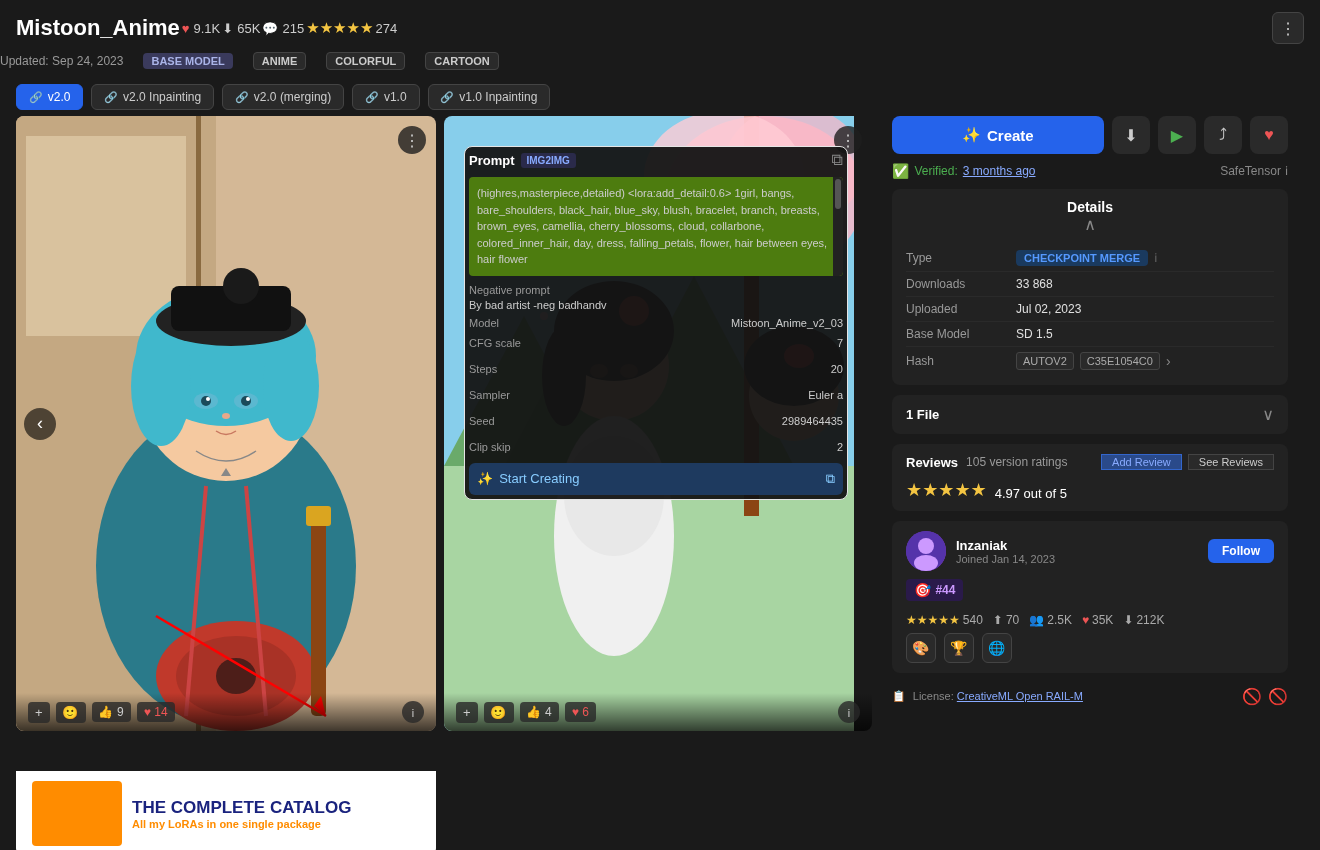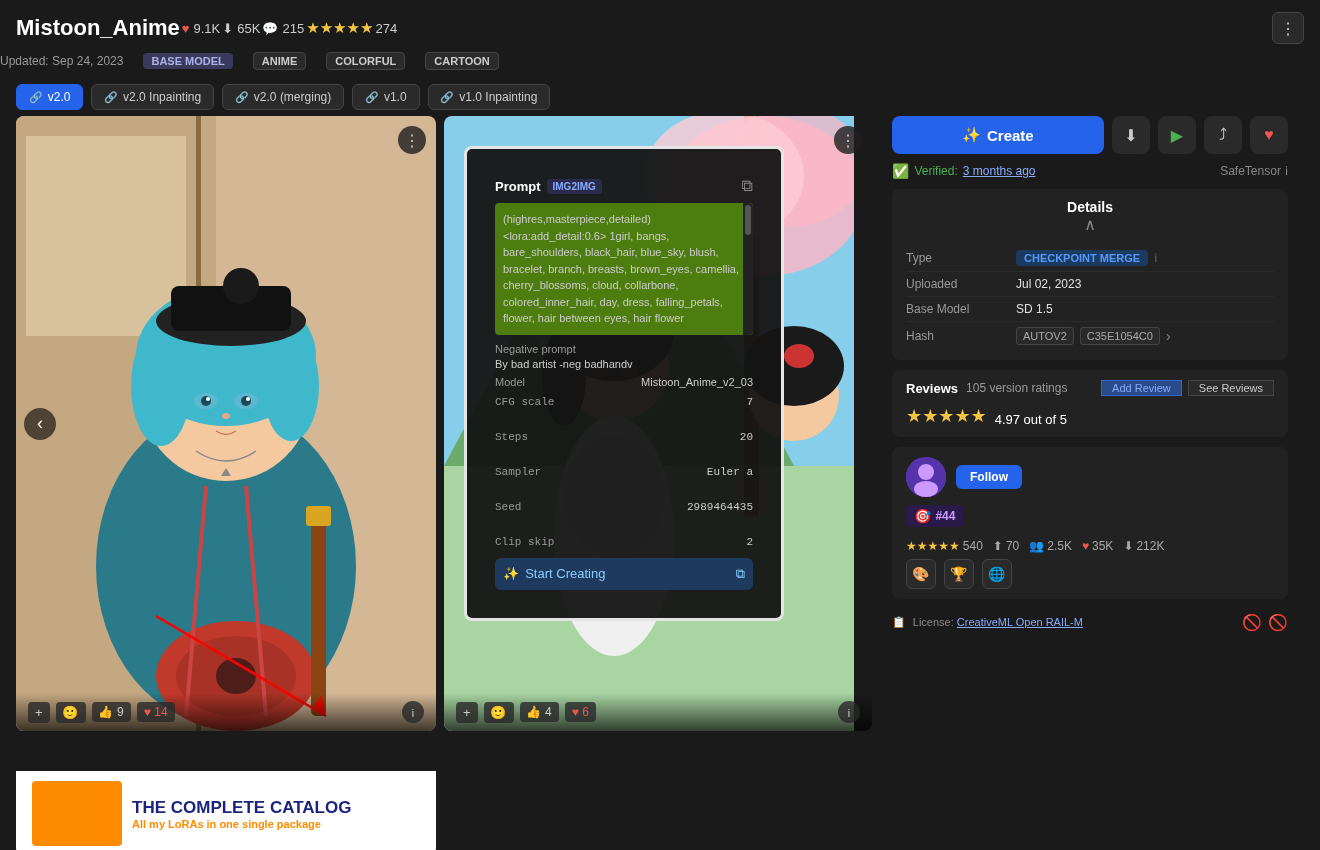--- a/index.html
+++ b/index.html
@@ -27,32 +27,32 @@
     
     .main-content { display: flex; gap: 0; height: calc(850px - 110px); }
 
     
     .image-area { width: 880px; display: flex; padding: 0 8px 0 16px; gap: 8px; position: relative; }
     .img-nav { position: absolute; top: 50%; transform: translateY(-50%); background: rgba(0,0,0,0.6); border: none; color: #fff; width: 32px; height: 32px; border-radius: 50%; cursor: pointer; font-size: 16px; display: flex; align-items: center; justify-content: center; z-index: 10; }
     .img-nav.left { left: 8px; }
     .img-more-btn { position: absolute; top: 10px; right: 10px; background: rgba(30,30,30,0.8); border: none; color: #ccc; width: 28px; height: 28px; border-radius: 50%; cursor: pointer; font-size: 16px; }
 
     
-    .prompt-overlay { position: absolute; top: 40px; left: 60px; width: 320px; background: rgba(20,20,20,0.95); border-radius: 8px; padding: 28px; z-index: 30; border: 3px solid #e5e5e5; }
+    .prompt-overlay { position: absolute; top: 40px; left: 60px; width: 384px; background: rgba(20,20,20,0.95); border-radius: 8px; padding: 4px; z-index: 30; border: 1px solid #e5e5e5; }
     .prompt-header { display: flex; align-items: center; justify-content: space-between; margin-bottom: 8px; }
     .prompt-title { font-weight: 600; font-size: 13px; color: #fff; }
     .prompt-badge { background: #2a2a4a; color: #88aaff; font-size: 10px; padding: 2px 6px; border-radius: 3px; font-weight: 600; margin-left: 6px; }
     .prompt-copy { background: none; border: none; color: #888; cursor: pointer; font-size: 16px; }
     .prompt-text-box { background: #4d7c0f; border-radius: 4px; padding: 8px; font-size: 11px; color: #ccc; max-height: 140px; overflow: hidden; line-height: 1.5; position: relative; }
     .prompt-scroll { position: absolute; right: 0; top: 0; bottom: 0; width: 10px; background: #222; border-radius: 0 4px 4px 0; }
     .prompt-scroll-thumb { width: 6px; height: 30px; background: #555; border-radius: 3px; margin: 2px auto; }
     .prompt-section { margin-top: 8px; }
     .prompt-label { font-size: 11px; color: #999; margin-bottom: 3px; }
     .prompt-value { font-size: 11px; color: #ccc; }
-    .prompt-grid { display: grid; grid-template-columns: 1fr 1fr; gap: 23px 16px; margin-top: 8px; font-size: 11px; font-family: Liberation Mono, monospace; }
+    .prompt-grid { display: grid; grid-template-columns: 1fr 1fr; gap: 14px 16px; margin-top: 8px; font-size: 11px; }
     .prompt-grid-label { color: #999; }
     .prompt-grid-value { color: #ccc; text-align: right; }
     .start-creating-btn { width: 100%; margin-top: 10px; background: #1e3a5f; border: none; color: #88ccff; padding: 8px; border-radius: 6px; cursor: pointer; display: flex; align-items: center; justify-content: center; gap: 6px; font-size: 13px; }
 
     
     .right-panel { width: 420px; padding: 0 12px; overflow-y: auto; }
     .create-bar { display: flex; align-items: center; gap: 8px; margin-bottom: 8px; }
     .create-btn { flex: 1; background: #2563eb; border: none; color: #fff; padding: 10px; border-radius: 8px; cursor: pointer; font-size: 15px; font-weight: 600; display: flex; align-items: center; justify-content: center; gap: 6px; }
     .icon-btn { background: #2a2a2a; border: none; color: #ccc; width: 38px; height: 38px; border-radius: 8px; cursor: pointer; display: flex; align-items: center; justify-content: center; font-size: 16px; }
     .icon-btn.heart { color: #e55; }
@@ -376,37 +376,47 @@
       <div class="details-header">
         <span class="details-title">Details</span>
         <button style="background:none;border:none;color:#888;font-size:16px;cursor:pointer;">∧</button>
       </div>
       <div class="detail-row">
         <span class="detail-label">Type</span>
         <span class="checkpoint-badge">CHECKPOINT MERGE</span>
         <span class="info-icon">ℹ</span>
       </div>
       <div class="detail-row">
+        <span class="detail-label">Downloads</span>
+        <span class="detail-value">33 868</span>
+      </div>
+      <div class="detail-row">
         <span class="detail-label">Uploaded</span>
         <span class="detail-value">Jul 02, 2023</span>
       </div>
       <div class="detail-row">
         <span class="detail-label">Base Model</span>
         <span class="detail-value">SD 1.5</span>
       </div>
       <div class="detail-row">
         <span class="detail-label">Hash</span>
         <div class="hash-row">
           <span class="hash-tag">AUTOV2</span>
           <span class="hash-tag">C35E1054C0</span>
           <button style="background:none;border:none;color:#888;cursor:pointer;font-size:14px;">›</button>
         </div>
       </div>
     </div>
 
+    <div class="file-section">
+      <div class="file-header">
+        <span class="file-title">1 File</span>
+        <button style="background:none;border:none;color:#888;font-size:16px;cursor:pointer;">∨</button>
+      </div>
+    </div>
 
     <div class="reviews-section">
       <div class="reviews-header">
         <div class="reviews-left">
           <span class="reviews-title">Reviews</span>
           <span class="ratings-count">105 version ratings</span>
         </div>
         <div class="reviews-btns">
           <button class="review-btn primary">Add Review</button>
           <button class="review-btn">See Reviews</button>
@@ -420,20 +430,24 @@
 
     <div class="user-card">
       <div class="user-header">
         <div class="user-avatar">
           <svg width="40" height="40" viewBox="0 0 40 40">
             <circle cx="20" cy="20" r="20" fill="#5533aa"></circle>
             <circle cx="20" cy="15" r="8" fill="#cc99ff"></circle>
             <ellipse cx="20" cy="32" rx="12" ry="8" fill="#cc99ff"></ellipse>
           </svg>
         </div>
+        <div class="user-info">
+          <div class="user-name">Inzaniak</div>
+          <div class="user-joined">Joined Jan 14, 2023</div>
+        </div>
         <button class="follow-btn">Follow</button>
       </div>
       <div style="margin-bottom:6px;">
         <span class="rank-badge">
           <span style="font-size:14px;">🎯</span>
           <span>#44</span>
         </span>
       </div>
       <div class="user-stats">
         <span class="user-stat">

